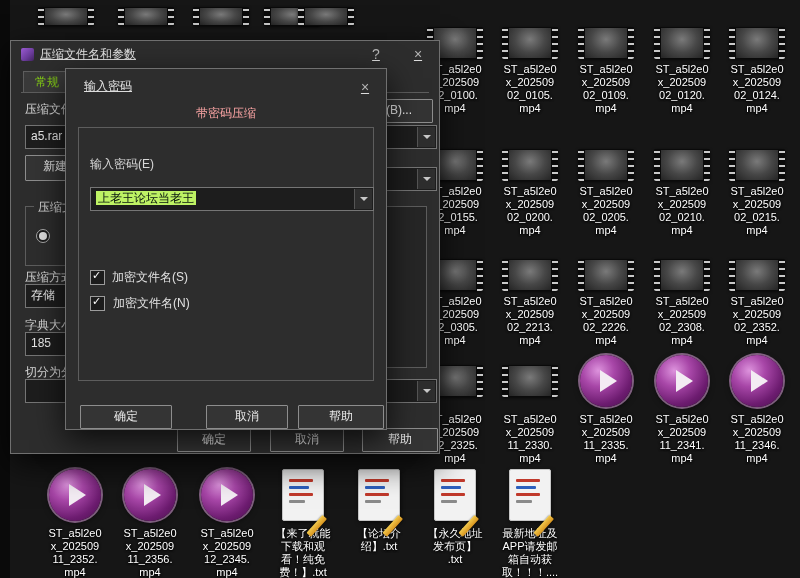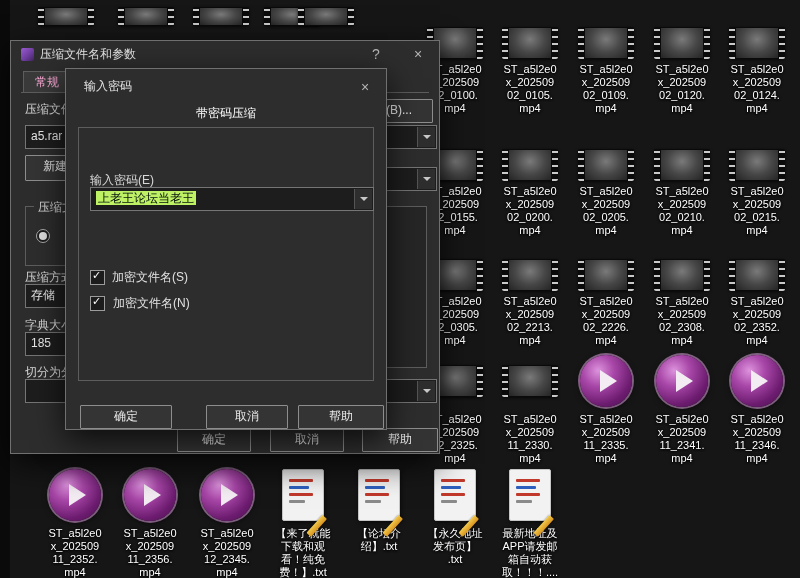--- a/index.html
+++ b/index.html
@@ -38,46 +38,46 @@
   .txtpage i.l2{top:16px;width:20px;background:#2c5fbd;}
   .txtpage i.l3{top:23px;width:24px;background:#c0392b;}
   .txtpage i.l4{top:30px;width:16px;background:#8a8a8a;}
   .txtpage .pencil{position:absolute;right:-4px;bottom:1px;width:24px;height:6px;
            background:linear-gradient(180deg,#f2c94c,#d8941f);transform:rotate(-48deg);
            transform-origin:right bottom;border-radius:1px;box-shadow:0 0 2px rgba(0,0,0,.6);}
 
   
   .dlg{position:absolute;background:#2d2d2d;border:1px solid #707070;color:#ddd;font-size:12px;
        box-shadow:0 10px 30px rgba(0,0,0,.75);}
-  .titlebar{height:26px;display:flex;align-items:center;padding:0 10px;gap:6px;}
+  .titlebar{height:26px;display:flex;align-items:center;padding:0 10px;gap:6px;text-decoration:underline;}
   .tb-title{flex:1;color:#e4e4e4;}
   .tb-btn{width:22px;text-align:center;color:#b5b5b5;font-size:14px;cursor:default;}
   .dlg-ico{width:13px;height:13px;border-radius:2px;
        background:linear-gradient(135deg,#9a5bd2 0%,#6a3b9a 60%,#40235e 100%);display:inline-block;}
   .tab{position:absolute;width:46px;height:21px;border:1px solid #5d5d5d;border-bottom:none;
-       background:#3a3a3a;text-align:center;line-height:21px;color:#f9a8d4;}
+       background:#3a3a3a;text-align:center;line-height:21px;color:#84cc16;}
   .tabline{position:absolute;left:10px;right:10px;top:51px;border-top:1px solid #5d5d5d;}
   .flabel{position:absolute;color:#d8d8d8;}
   .btn{position:absolute;background:#343434;border:1px solid #8d8d8d;color:#eaeaea;text-align:center;
        line-height:20px;border-radius:1px;}
   .input{position:absolute;background:#1d1d1d;border:1px solid #757575;color:#e8e8e8;
        line-height:20px;padding:0 5px;}
   .combo-arrow{position:absolute;right:1px;top:1px;bottom:1px;width:17px;background:#2e2e2e;
        border-left:1px solid #555;display:flex;align-items:center;justify-content:center;}
   .combo-arrow::after{content:"";border-top:4px solid #c8c8c8;border-left:4px solid transparent;
        border-right:4px solid transparent;}
   .group{position:absolute;border:1px solid #5d5d5d;}
   .group>label{position:absolute;top:-8px;left:8px;background:#2d2d2d;padding:0 4px;color:#d8d8d8;}
   .radio{position:absolute;width:12px;height:12px;border:1px solid #aaa;border-radius:50%;background:#1d1d1d;}
   .radio::after{content:"";position:absolute;inset:2px;background:#ddd;border-radius:50%;}
   .listbox{position:absolute;background:#262626;border:1px solid #5d5d5d;}
   .checkrow{position:absolute;display:flex;align-items:center;gap:7px;color:#e2e2e2;}
   .cb{width:13px;height:13px;border:1px solid #9c9c9c;background:#1c1c1c;position:relative;}
   .cb.checked::after{content:"✓";position:absolute;left:1px;top:-2px;color:#fff;font-size:11px;}
-  .pw-header{position:absolute;top:36px;left:0;right:0;text-align:center;color:#ffffff;}
+  .pw-header{position:absolute;top:36px;left:0;right:0;text-align:center;color:#fca5a5;}
   .input .sel{background:#2fa08a;color:#06120e;padding:0 2px;}
 </style>
 </head>
 <body>
 
 <div id="screen">
   <div id="desktop-icons">
       <div class="cell" style="left: 30px; top: 6px;">
         <div class="iconbox" style="height: 20px;">
           <div class="thumb cut">
@@ -560,21 +560,21 @@
   </div>
 
   <div class="dlg" style="left:65px;top:68px;width:320px;height:360px;z-index:20;">
     <div class="titlebar" style="padding-left:18px;align-items:flex-end;">
       <span class="tb-title">输入密码</span>
       <span class="tb-btn">×</span>
     </div>
     <div class="pw-header">带密码压缩</div>
     <div class="group" style="left:12px;top:58px;width:294px;height:252px;"></div>
 
-    <div class="flabel" style="left:24px;top:103px;">输入密码(E)</div>
+    <div class="flabel" style="left:24px;top:87px;">输入密码(E)</div>
     <div class="input" style="left:24px;top:118px;width:272px;height:22px;">
       <span class="sel" style="background-color: #bef264;">上老王论坛当老王</span>
       <span class="combo-arrow"></span>
     </div>
 
     <div class="checkrow" style="left:24px;top:200px;">
       <span class="cb checked"></span>
       <span>加密文件名(S)</span>
     </div>
     <div class="checkrow" style="left:24px;top:226px;gap:8px;">

